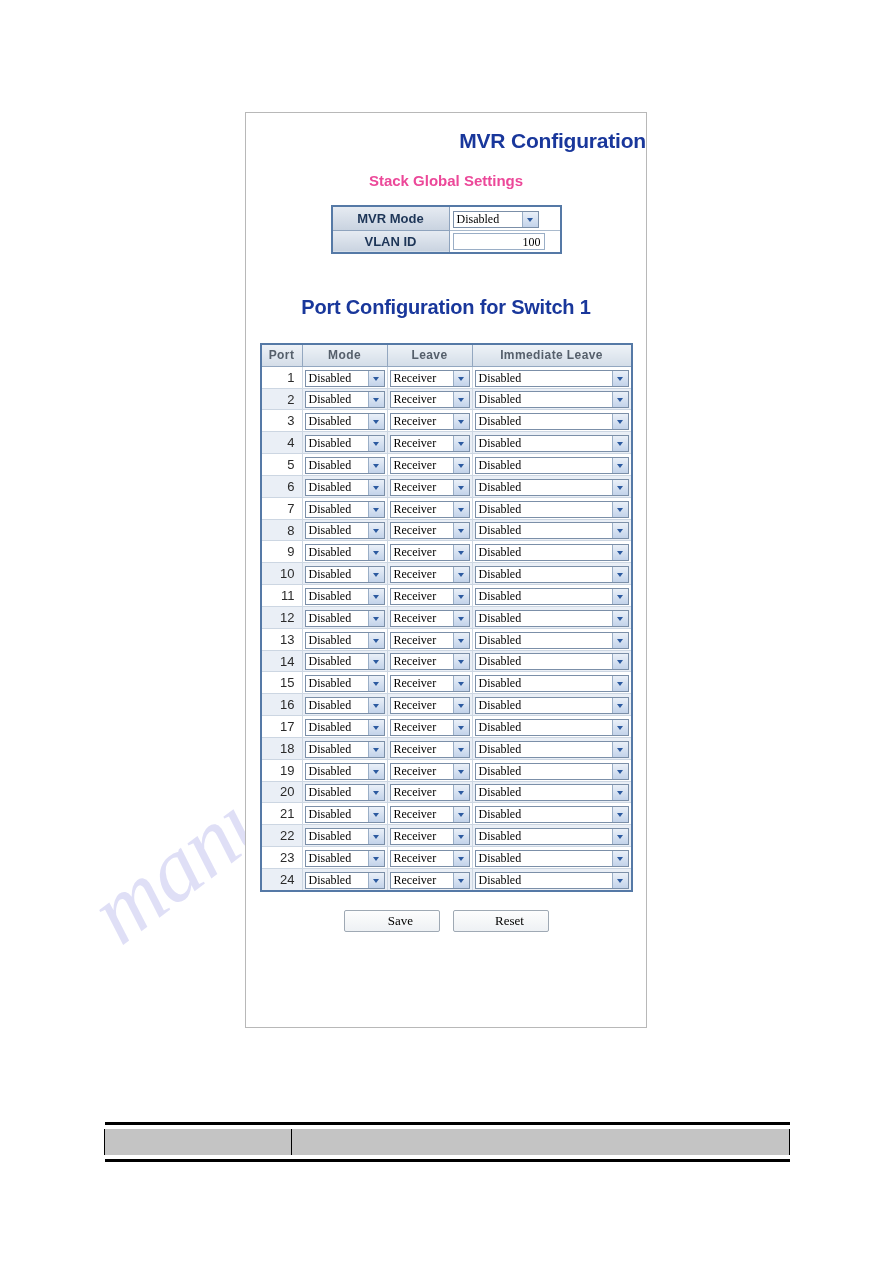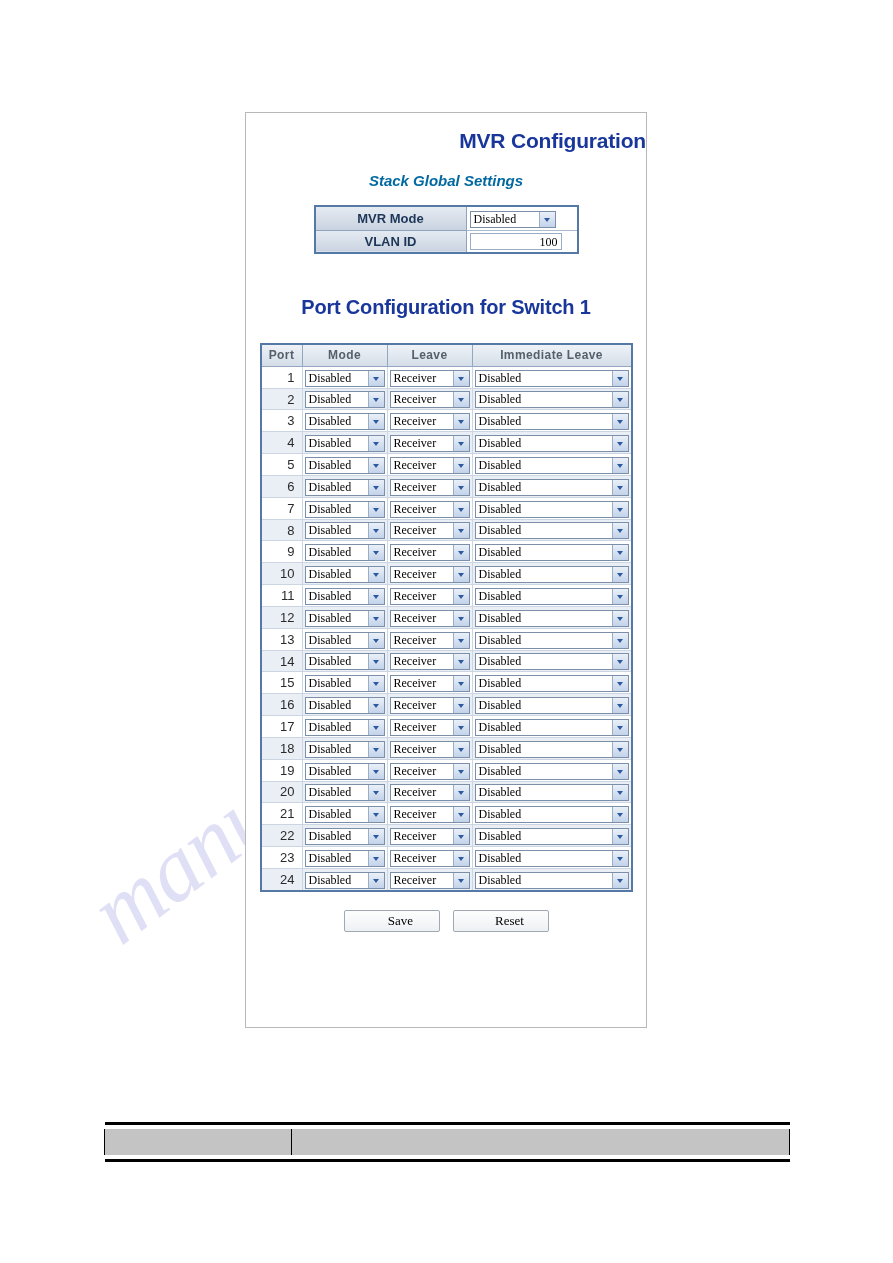--- a/index.html
+++ b/index.html
@@ -49,26 +49,25 @@
     text-align: right;
     color: #19379b;
     font-family: "Liberation Sans", sans-serif;
     font-weight: bold;
     font-size: 21px;
     margin-top: 16px;
     letter-spacing: -0.2px;
   }
   .sub-title {
     text-align: center;
-    color: #0369a1;
+    color: #ec4899;
     font-family: "Liberation Sans", sans-serif;
     font-weight: bold;
     font-size: 15px;
     margin-top: 19px;
-    font-style: italic;
   }
   .section-title {
     text-align: center;
     color: #19379b;
     font-family: "Liberation Sans", sans-serif;
     font-weight: bold;
     font-size: 20px;
     margin-top: 42px;
     letter-spacing: -0.2px;
   }
@@ -85,21 +84,21 @@
     background: #ffffff;
   }
   table.cfg td.lbl {
     background: linear-gradient(to bottom, #e6ebf2 0%, #c9d3e0 100%);
     border: 1px solid #8ea3bd;
     color: #1d3557;
     font-family: "Liberation Sans", sans-serif;
     font-weight: bold;
     font-size: 13px;
     text-align: center;
-    padding: 3px 27px;
+    padding: 3px 10px;
     width: 96px;
     white-space: nowrap;
   }
   table.cfg td.val {
     border: 1px solid #a9bacd;
     padding: 2px 3px;
     background: #ffffff;
     width: 104px;
   }
 

